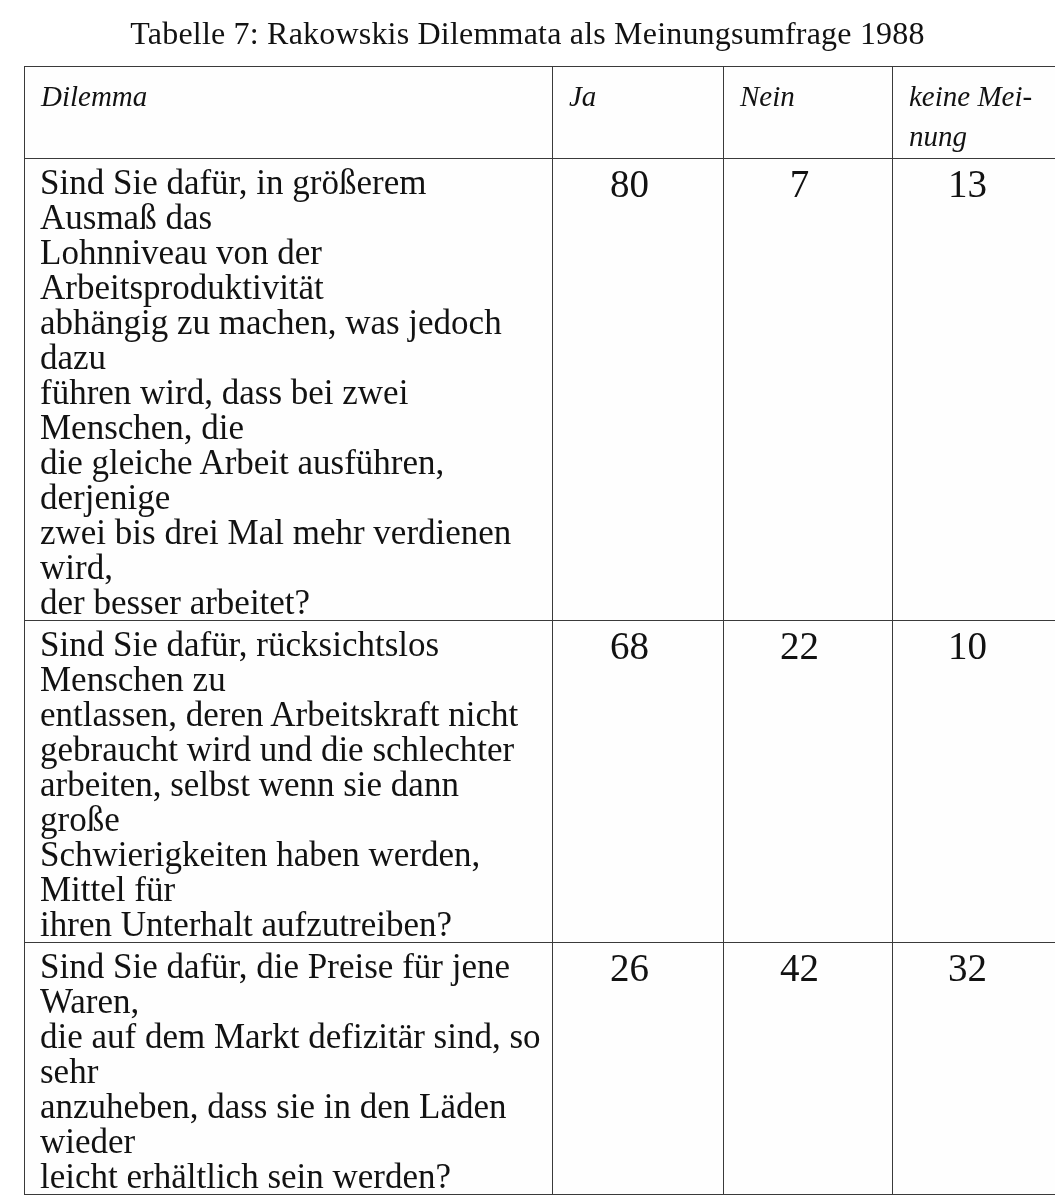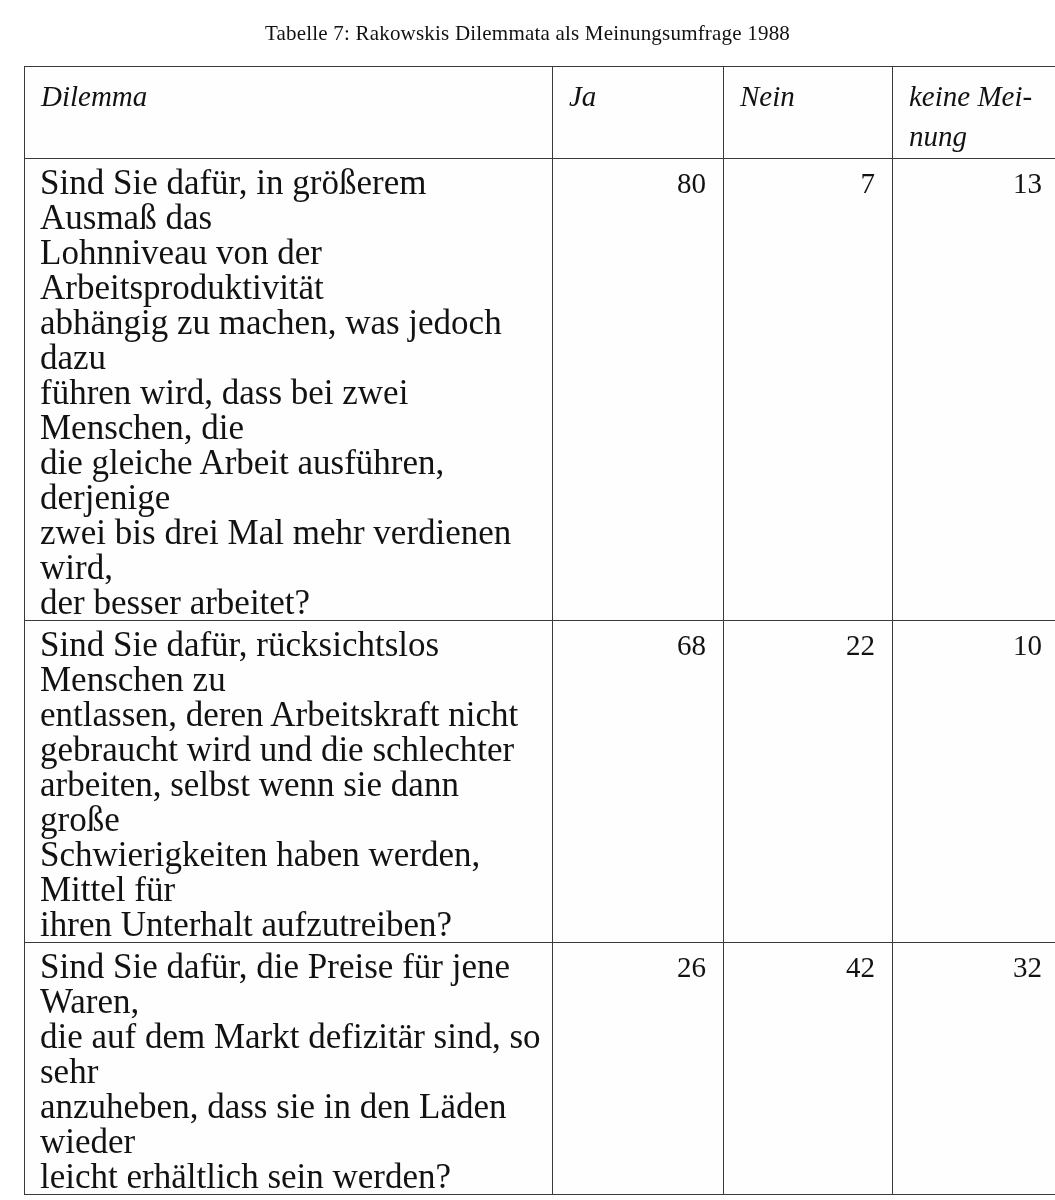--- a/index.html
+++ b/index.html
@@ -10,21 +10,21 @@
   body {
     width: 1055px;
     height: 1200px;
     overflow: hidden;
     font-family: "Liberation Serif", "DejaVu Serif", serif;
     color: #121212;
   }
   .page-title {
     margin: 13px 0 0 0;
     text-align: center;
-    font-size: 21px;
+    font-size: 32px;
     line-height: 40px;
     font-weight: normal;
     letter-spacing: 0.2px;
   }
   table.survey-table {
     border-collapse: collapse;
     table-layout: fixed;
     width: 1035px;
     margin: 13px 0 0 24px;
     border-radius: 20px;
@@ -51,23 +51,23 @@
     padding: 9px 8px 0 16px;
     white-space: pre-line;
   }
   .survey-table td.question-cell {
     font-size: 35px;
     line-height: 35px;
     padding: 6px 6px 0 15px;
     white-space: pre-line;
   }
   .survey-table td.value-cell {
-    font-size: 29px;
+    font-size: 39px;
     line-height: 35px;
-    text-align: right;
+    text-align: center;
     padding: 7px 17px 0 0;
   }
   .row-1 td { height: 255px; }
   .row-2 td { height: 185px; }
   .row-3 td { height: 218px; }
   .row-4 td { height: 182px; }
   .row-5 td { height: 152px; }
 
   .source-note {
     margin: 9px 0 0 12px;

